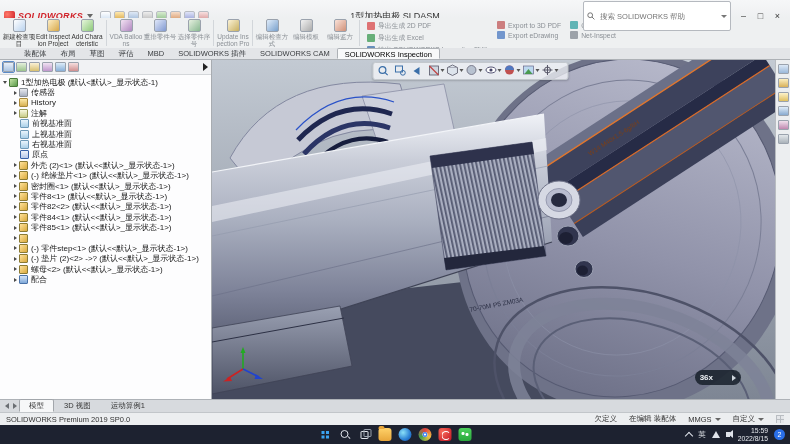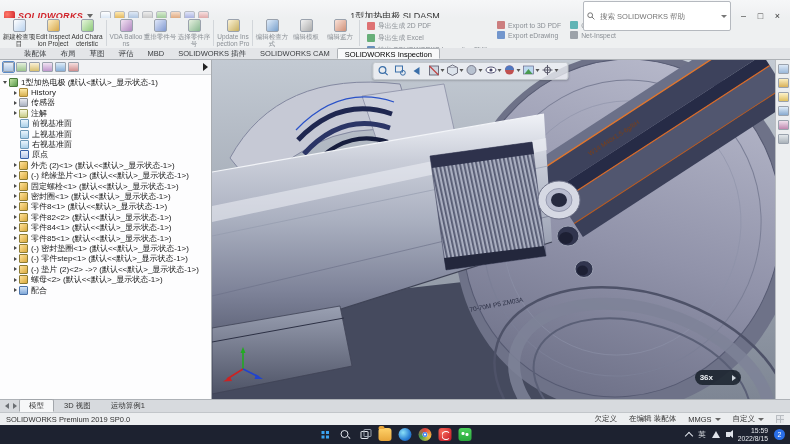--- a/index.html
+++ b/index.html
@@ -484,27 +484,27 @@
         <div class="flyout"></div>
       </div>
       <div class="tree">
         <div class="trow">
           <span class="car down"></span>
           <span class="tic assembly"></span>
           <span class="tlabel">1型加热电极 (默认&lt;默认&gt;_显示状态-1)</span>
         </div>
         <div class="trow lvl1">
           <span class="car"></span>
+          <span class="tic sensors"></span>
+          <span class="tlabel">传感器</span>
+        </div>
+        <div class="trow lvl1">
+          <span class="car"></span>
           <span class="tic history"></span>
           <span class="tlabel">History</span>
-        </div>
-        <div class="trow lvl1">
-          <span class="car"></span>
-          <span class="tic sensors"></span>
-          <span class="tlabel">传感器</span>
         </div>
         <div class="trow lvl1">
           <span class="car"></span>
           <span class="tic annotations"></span>
           <span class="tlabel">注解</span>
         </div>
         <div class="trow lvl1">
           <span class="spc"></span>
           <span class="tic plane"></span>
           <span class="tlabel">前视基准面</span>
@@ -530,25 +530,20 @@
           <span class="tlabel">外壳 (2)&lt;1&gt; (默认&lt;&lt;默认&gt;_显示状态-1&gt;)</span>
         </div>
         <div class="trow lvl1">
           <span class="car"></span>
           <span class="tic part"></span>
           <span class="tlabel">(-) 绝缘垫片&lt;1&gt; (默认&lt;&lt;默认&gt;_显示状态-1&gt;)</span>
         </div>
         <div class="trow lvl1">
           <span class="car"></span>
           <span class="tic part"></span>
-          <span class="tlabel">固定螺栓&lt;1&gt; (默认&lt;&lt;默认&gt;_显示状态-1&gt;)</span>
-        </div>
-        <div class="trow lvl1">
-          <span class="car"></span>
-          <span class="tic part"></span>
           <span class="tlabel">密封圈&lt;1&gt; (默认&lt;&lt;默认&gt;_显示状态-1&gt;)</span>
         </div>
         <div class="trow lvl1">
           <span class="car"></span>
           <span class="tic part"></span>
           <span class="tlabel">零件8&lt;1&gt; (默认&lt;&lt;默认&gt;_显示状态-1&gt;)</span>
         </div>
         <div class="trow lvl1">
           <span class="car"></span>
           <span class="tic part"></span>
@@ -560,21 +555,20 @@
           <span class="tlabel">零件84&lt;1&gt; (默认&lt;&lt;默认&gt;_显示状态-1&gt;)</span>
         </div>
         <div class="trow lvl1">
           <span class="car"></span>
           <span class="tic part"></span>
           <span class="tlabel">零件85&lt;1&gt; (默认&lt;&lt;默认&gt;_显示状态-1&gt;)</span>
         </div>
         <div class="trow lvl1">
           <span class="car"></span>
           <span class="tic part"></span>
-          <span class="tlabel">(-) 密封垫圈&lt;1&gt; (默认&lt;&lt;默认&gt;_显示状态-1&gt;)</span>
         </div>
         <div class="trow lvl1">
           <span class="car"></span>
           <span class="tic part"></span>
           <span class="tlabel">(-) 零件step&lt;1&gt; (默认&lt;&lt;默认&gt;_显示状态-1&gt;)</span>
         </div>
         <div class="trow lvl1">
           <span class="car"></span>
           <span class="tic part"></span>
           <span class="tlabel">(-) 垫片 (2)&lt;2&gt; -&gt;? (默认&lt;&lt;默认&gt;_显示状态-1&gt;)</span>

